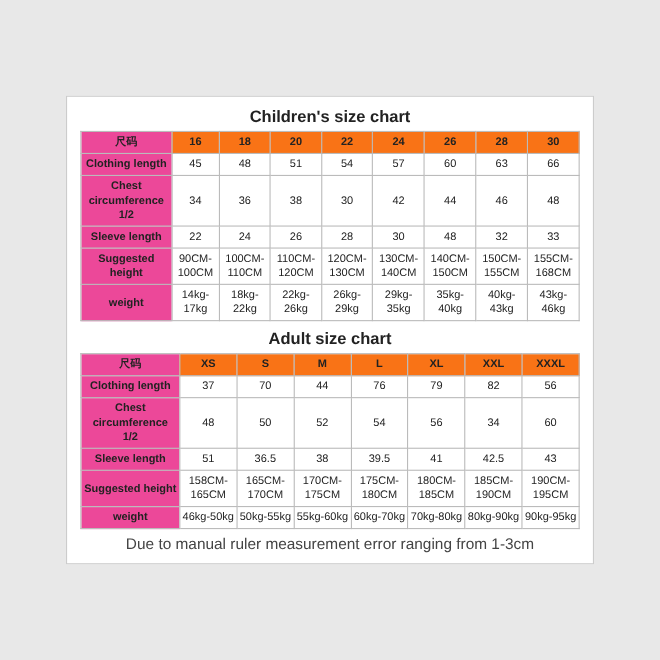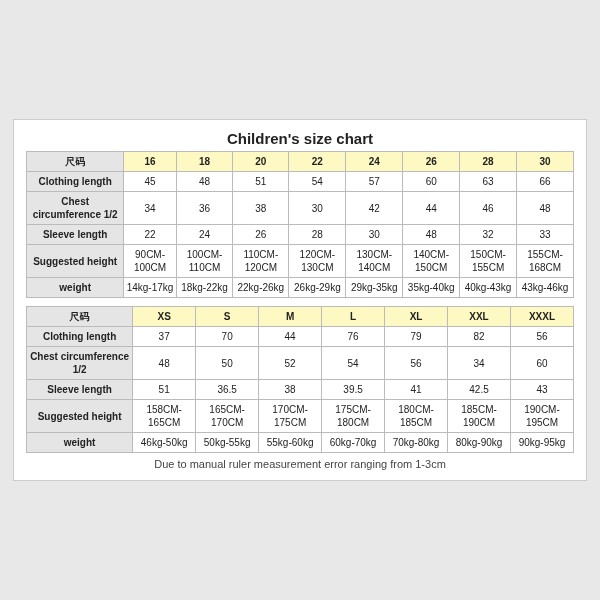--- a/index.html
+++ b/index.html
@@ -9,21 +9,21 @@
       justify-content: center;
       align-items: center;
       width: 600px;
       height: 600px;
       font-family: Arial, sans-serif;
     }
     .container {
       background: #fff;
       border: 1px solid #ccc;
       padding: 10px 12px;
-      width: 574px;
+      width: 480px;
     }
     .chart-title {
       text-align: center;
       font-size: 15px;
       font-weight: bold;
       margin-bottom: 4px;
       color: #222;
     }
     table {
       width: 100%;
@@ -32,35 +32,35 @@
       color: #222;
     }
     th, td {
       border: 1px solid #bbb;
       text-align: center;
       padding: 3px 2px;
       vertical-align: middle;
       line-height: 1.3;
     }
     th {
-      background: #fef9c3;
+      background: #f97316;
       font-weight: bold;
     }
     td:first-child, th:first-child {
       font-weight: bold;
-      background: #e5e5e5;
+      background: #ec4899;
       text-align: center;
       font-size: 10px;
     }
     .section-gap {
       height: 8px;
     }
     .note {
       text-align: center;
-      font-size: 11px;
+      font-size: 14px;
       color: #444;
       margin-top: 5px;
     }
   </style>
 </head>
 <body>
 
 <div class="container">
 
   <div class="chart-title">Children's size chart</div>
@@ -132,20 +132,21 @@
           <td>29kg-35kg</td>
           <td>35kg-40kg</td>
           <td>40kg-43kg</td>
           <td>43kg-46kg</td>
         </tr>
       </tbody>
   </table>
 
   <div class="section-gap"></div>
 
+  <div class="chart-title">Adult size chart</div>
   <table>
     <thead>
       <tr id="adult-header-row">
       <th>尺码</th>
           <th>XS</th>
           <th>S</th>
           <th>M</th>
           <th>L</th>
           <th>XL</th>
           <th>XXL</th>

